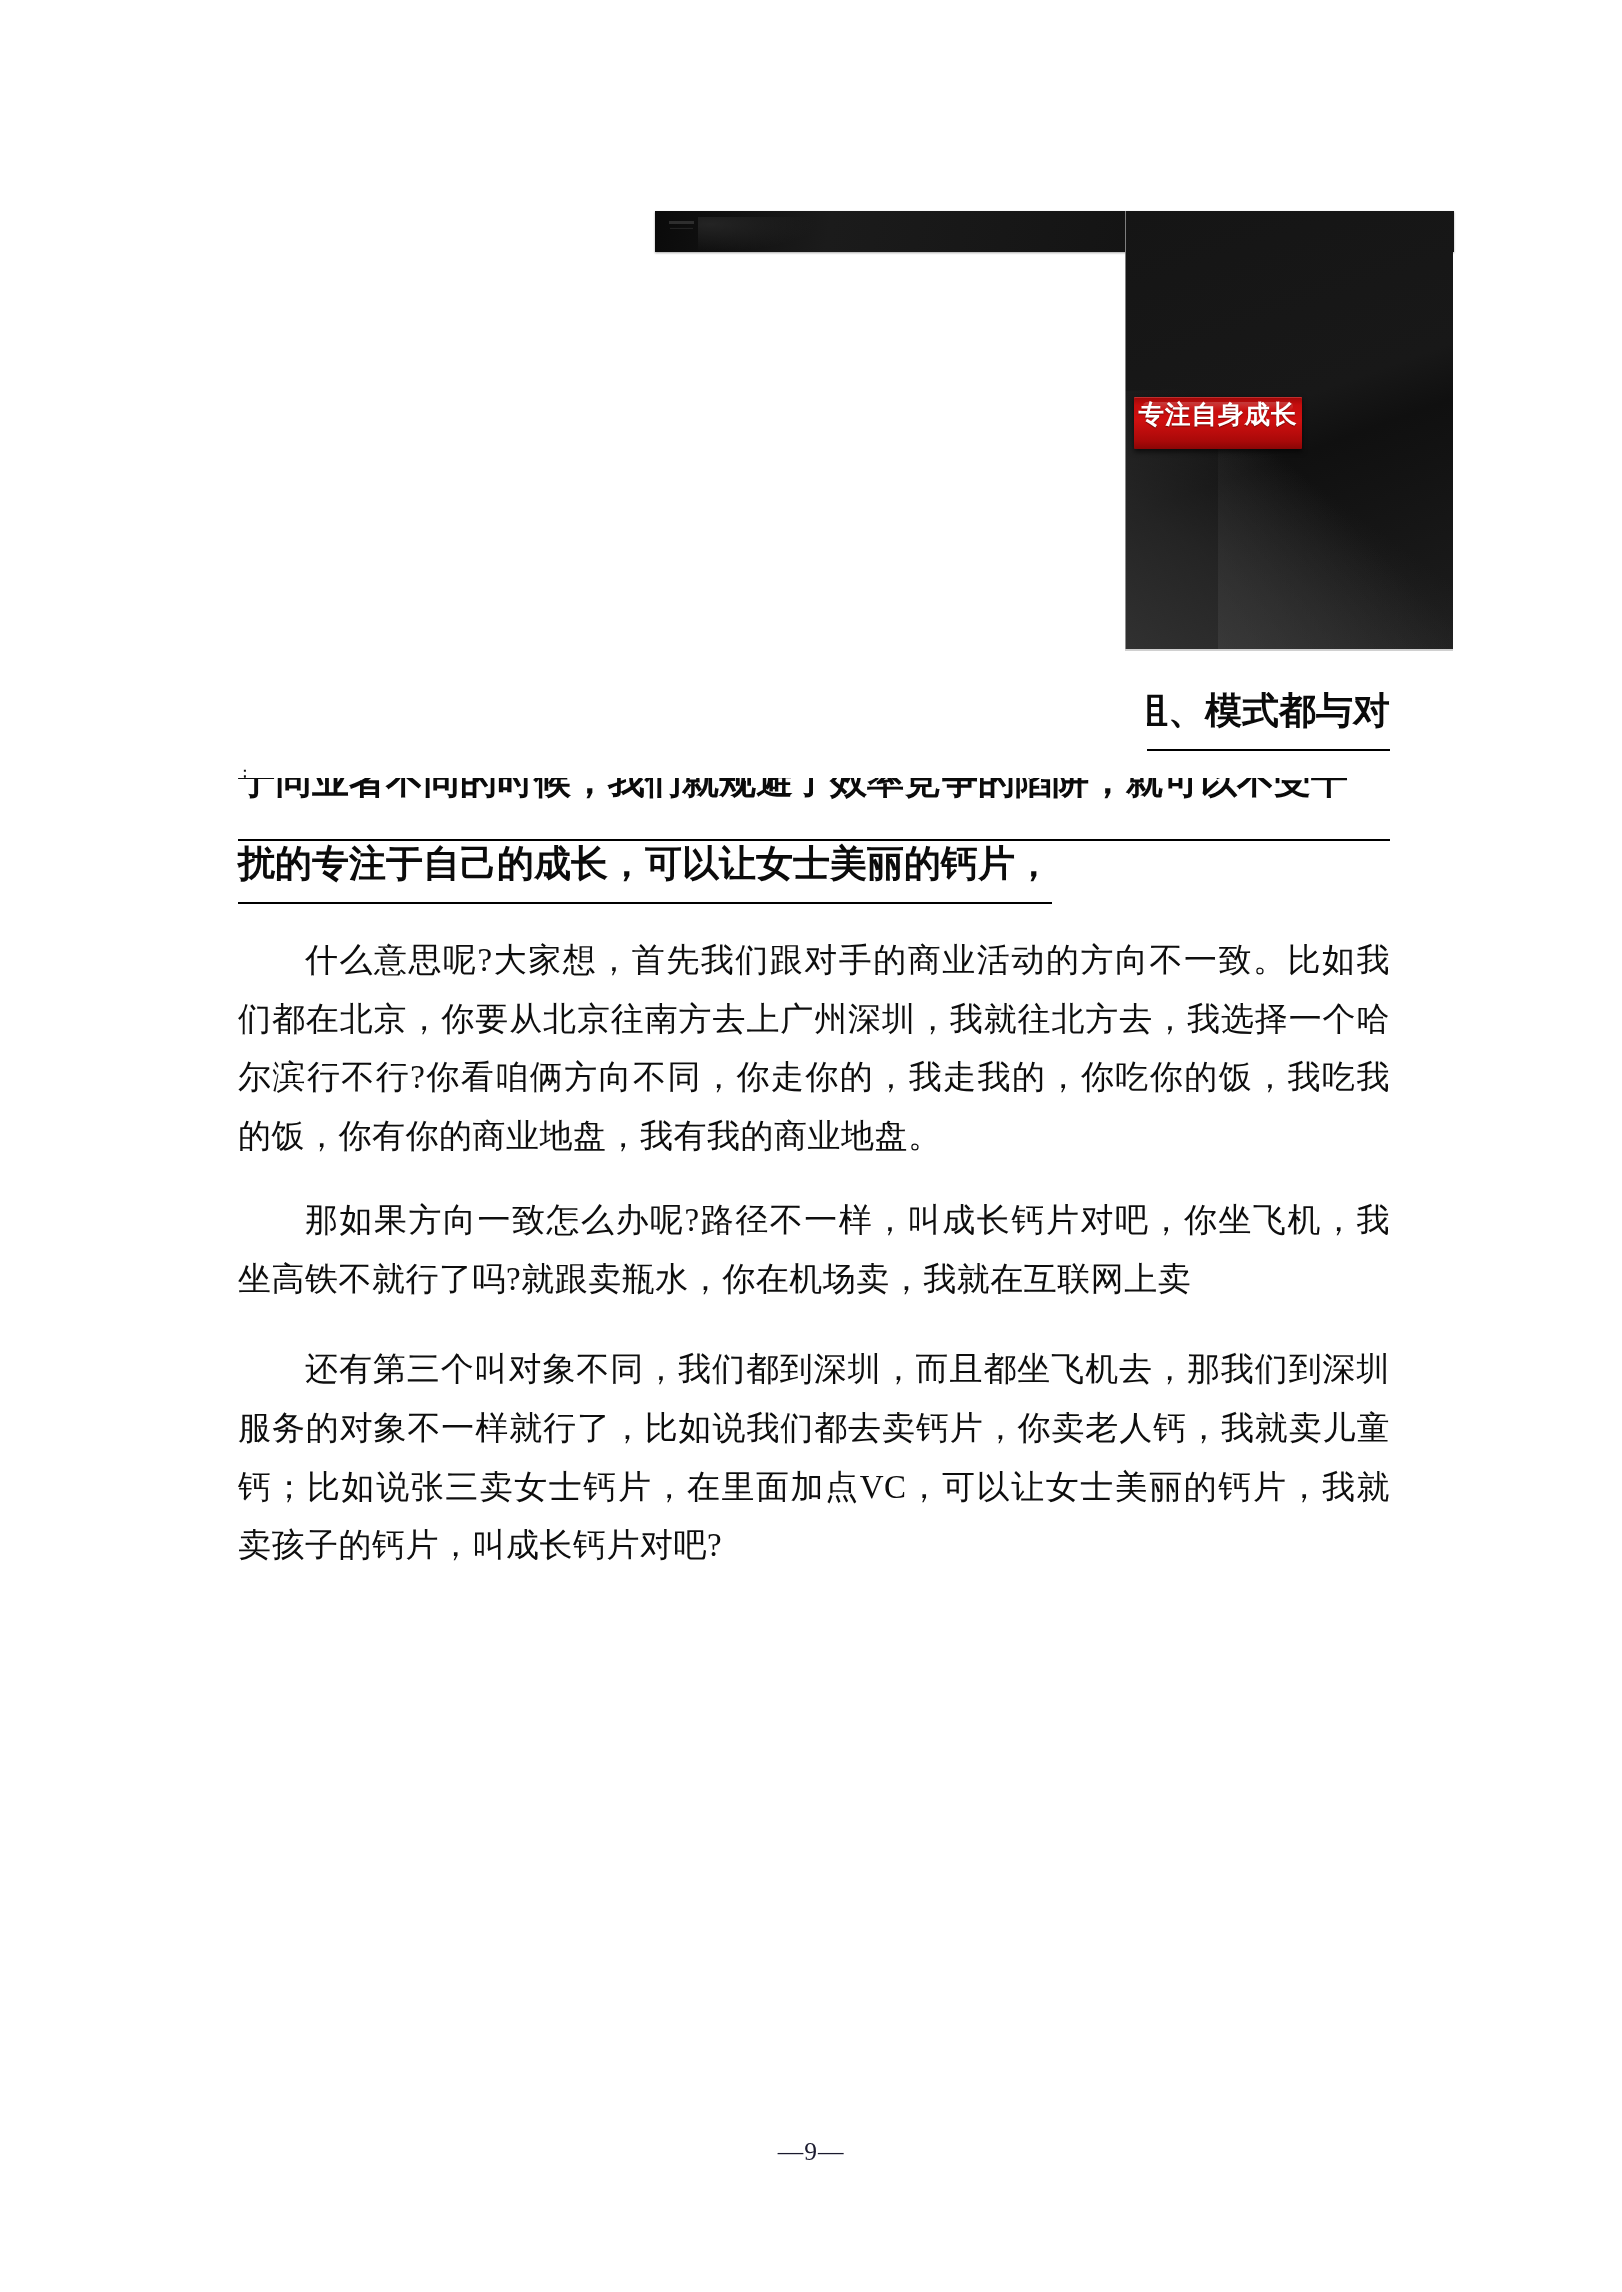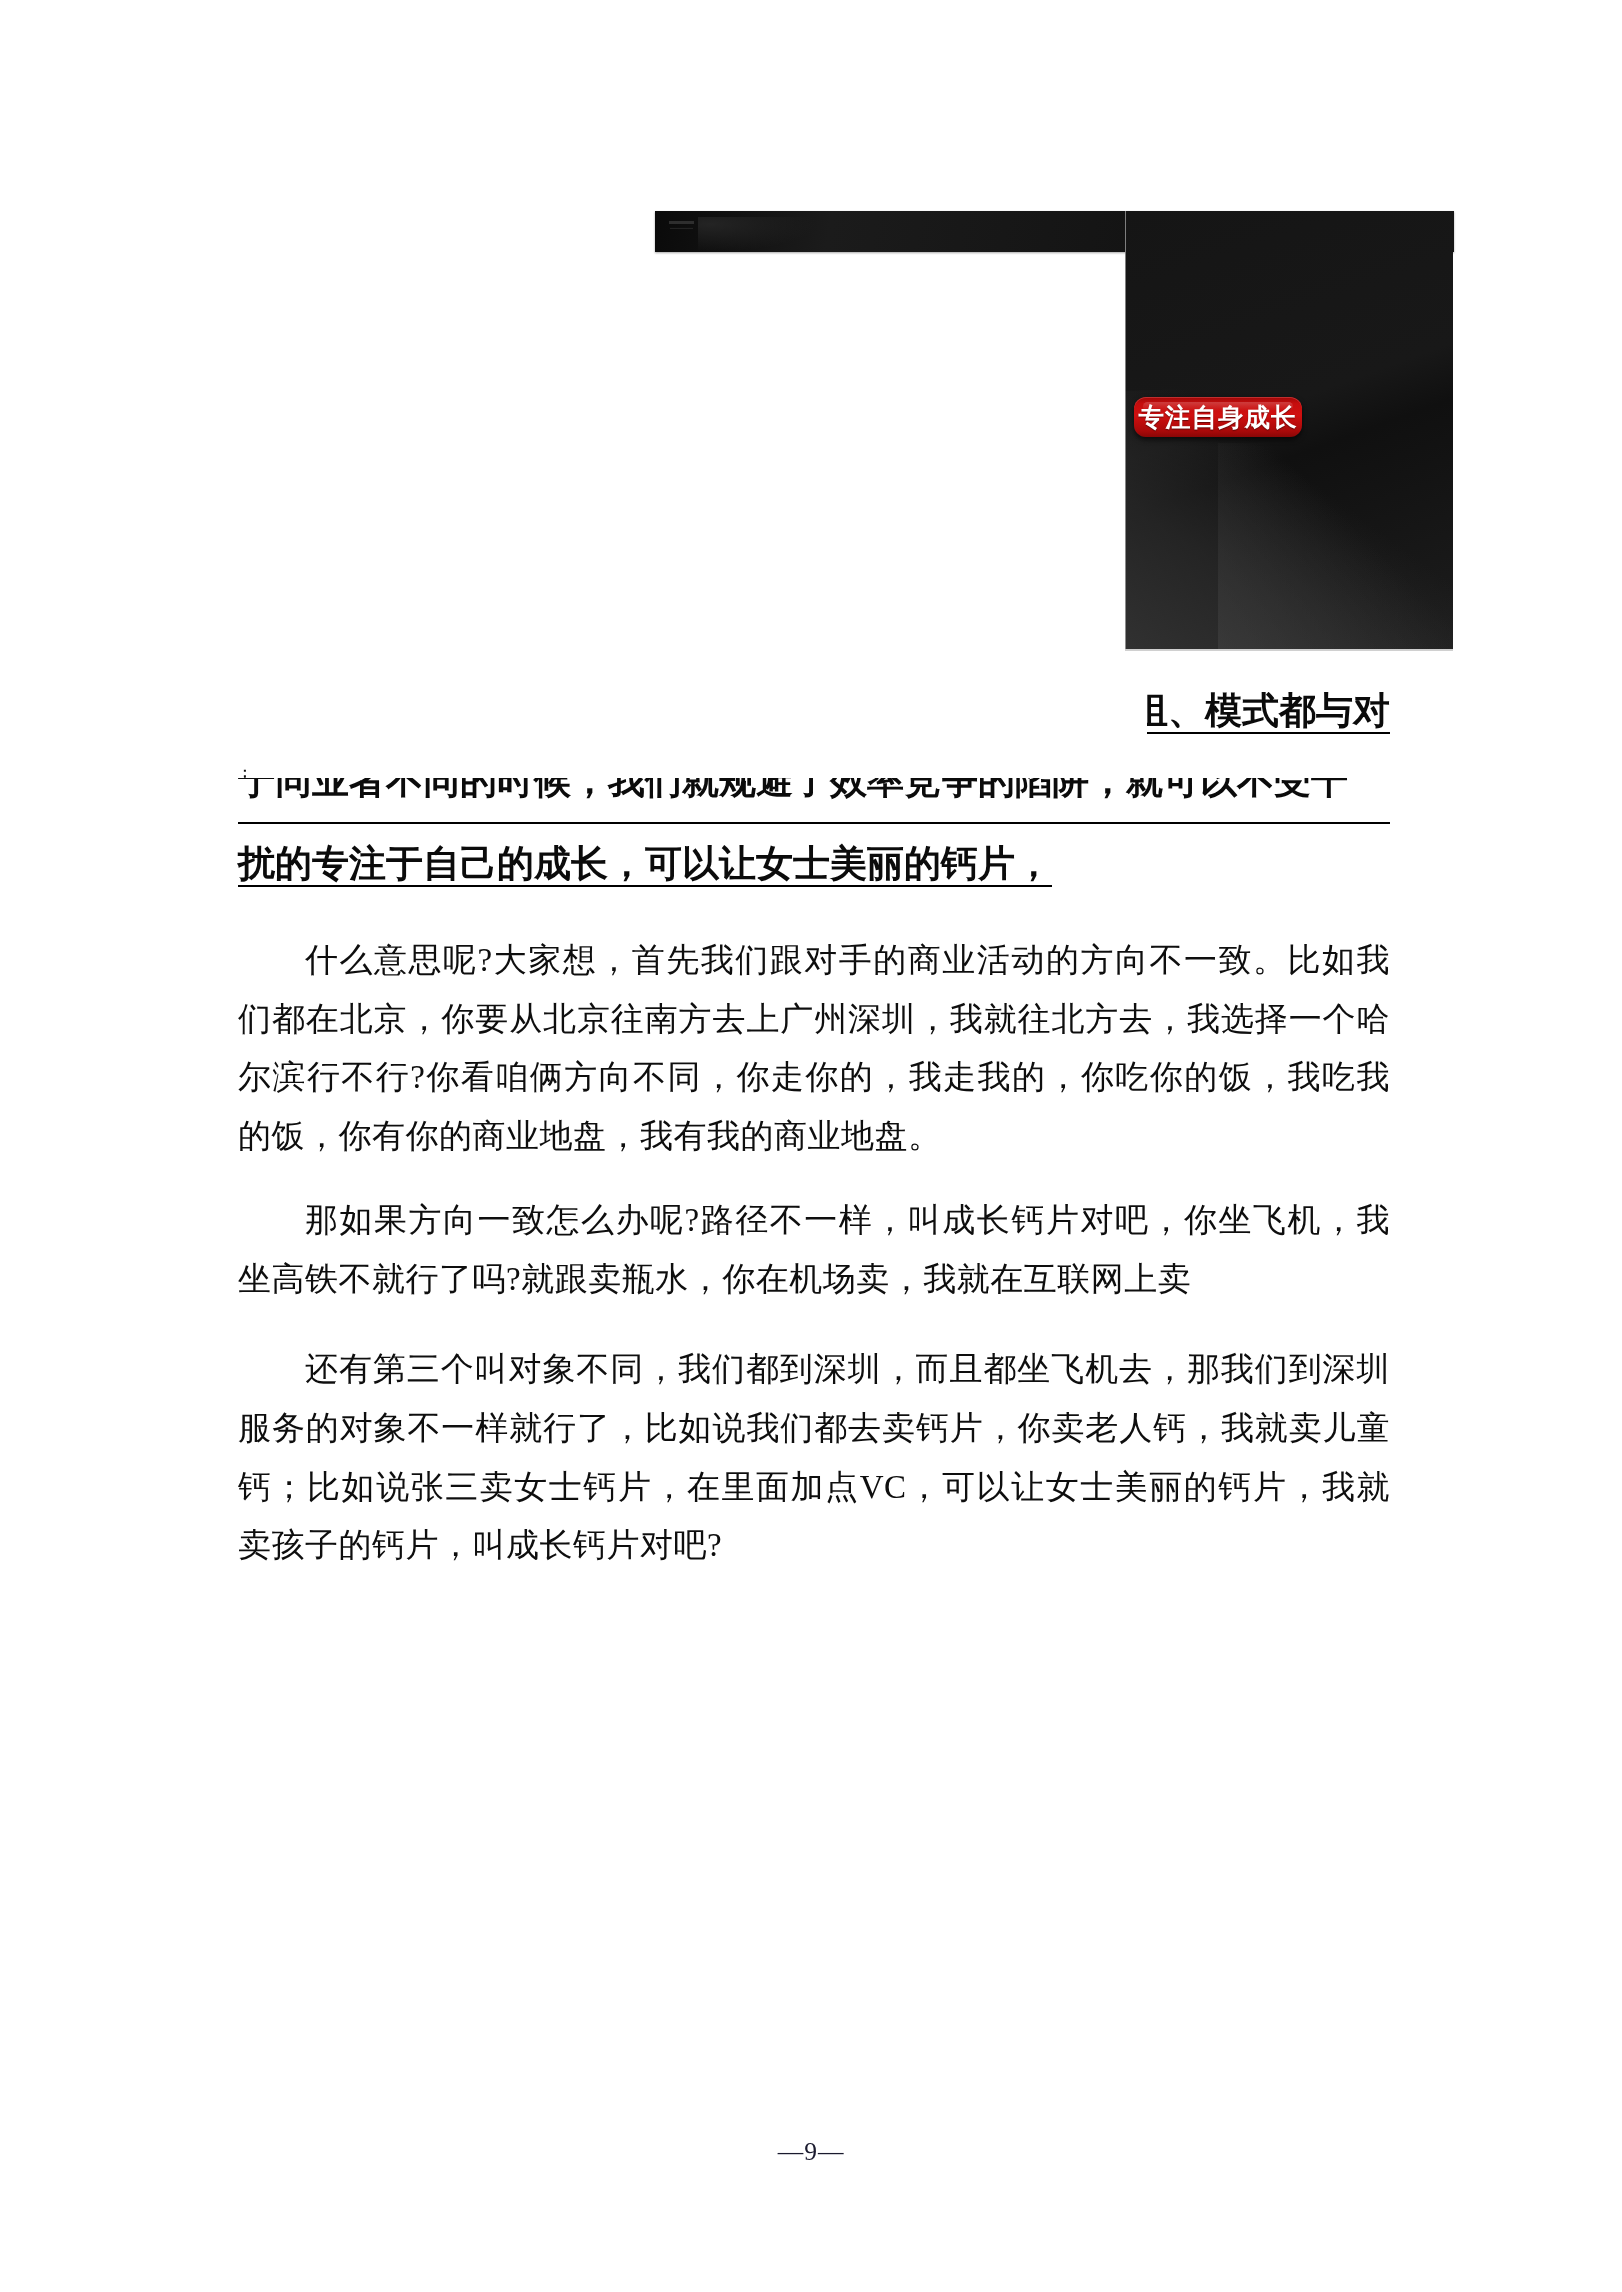--- a/index.html
+++ b/index.html
@@ -101,26 +101,26 @@
     height: 2px;
     background: rgba(170,170,170,0.55);
   }
 
   
   .badge {
     position: absolute;
     left: 479px;
     top: 186px;
     width: 168px;
-    height: 40px;
-    border-radius: 12px;
+    height: 52px;
+    border-radius: 1px;
     background: linear-gradient(180deg, #9c0707 0%, #c50d0d 16%, #d01010 45%, #a90909 85%, #8a0606 100%);
     box-shadow: 0 2.9px 4.9px rgba(0,0,0,.6), inset 0 1px 0 rgba(255,120,120,.35);
     display: flex;
-    align-items: center;
+    align-items: flex-start;
     justify-content: center;
   }
   .badge::after {
     content: "";
     position: absolute;
     left: 8.8px;
     right: 8.8px;
     top: 4.9px;
     height: 8.8px;
     border-radius: 4.9px;
@@ -153,21 +153,21 @@
     font-family: "Liberation Serif", "DejaVu Serif", serif;
     font-weight: bold;
     font-size: 37px;
     line-height: 1;
     color: #0b0b0b;
   }
   .h-frag {
     position: absolute;
     white-space: nowrap;
     border-bottom: 2px solid #000;
-    padding-bottom: 3px;
+    padding-bottom: 20px;
   }
   .h-line1 {
     right: 0;
     top: 15.7px;
     overflow: hidden;
     text-indent: -15.7px;
   }
   .h-line2 {
     left: 0;
     top: 102px;

